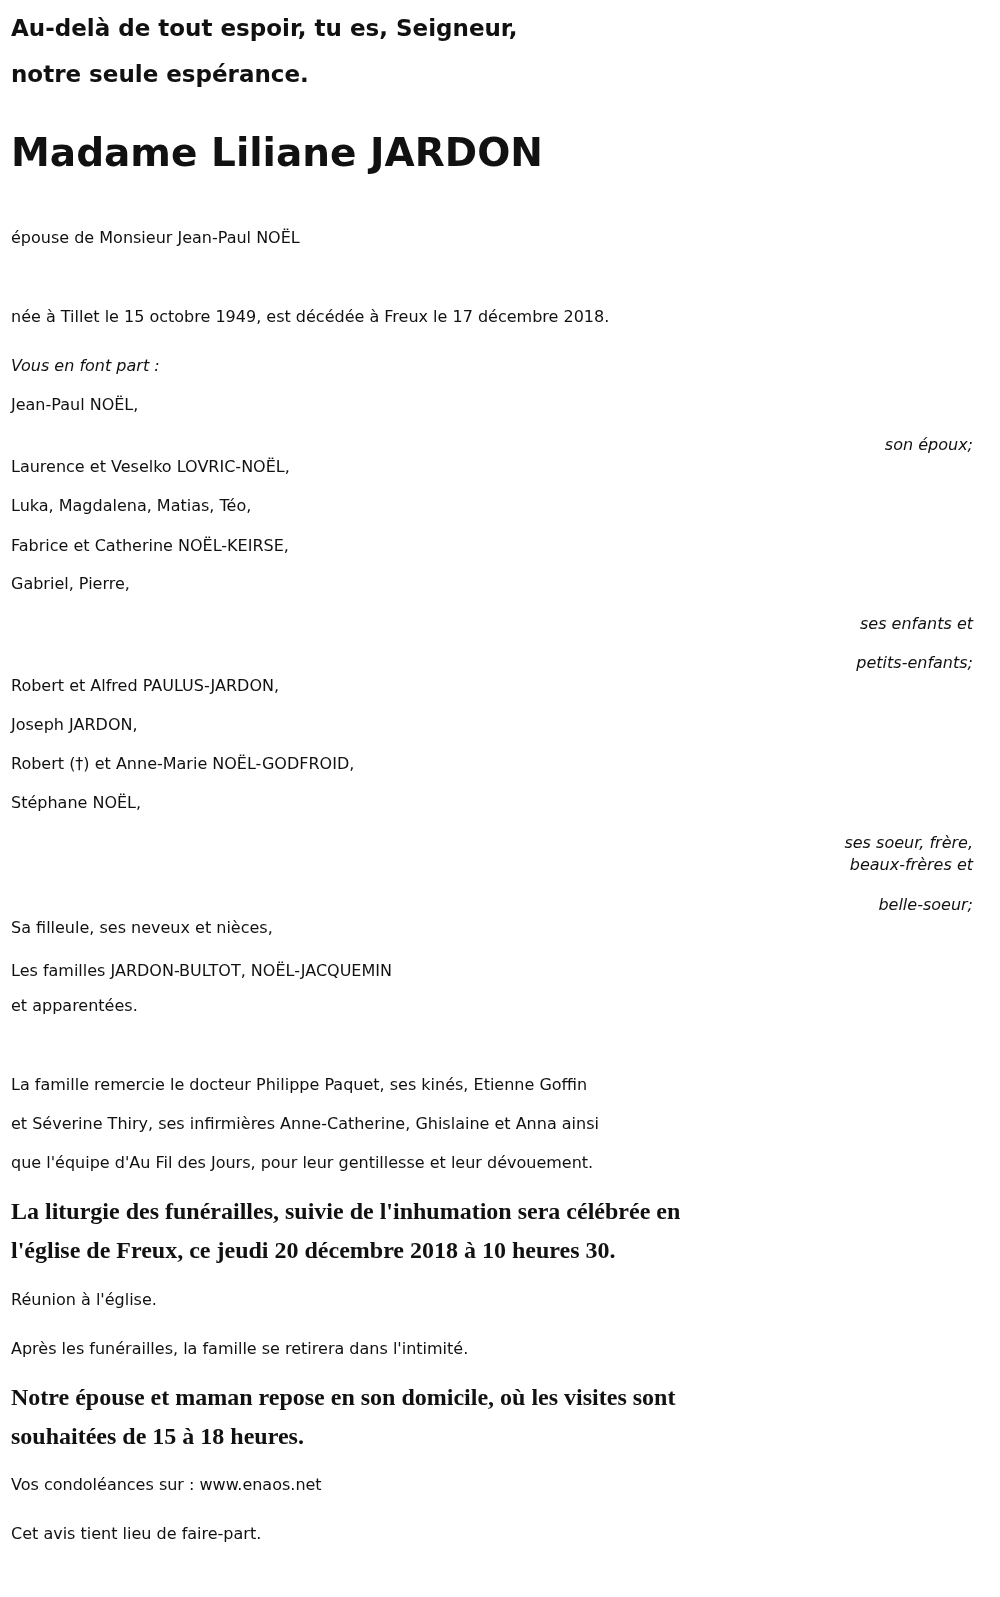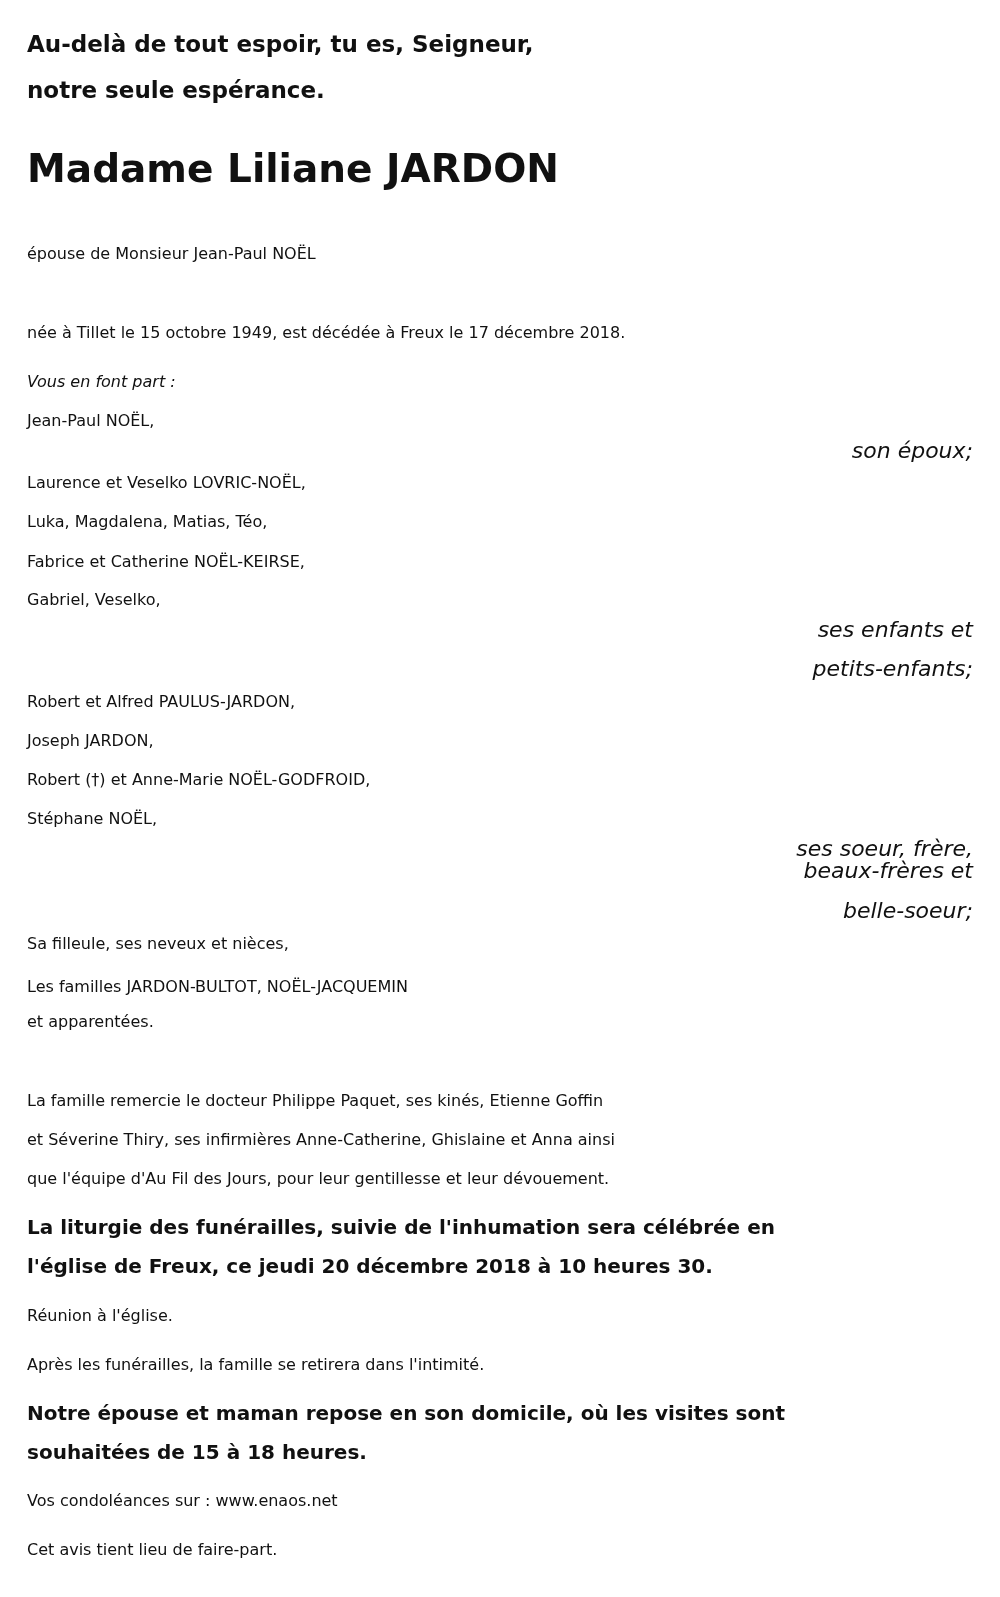--- a/index.html
+++ b/index.html
@@ -18,48 +18,49 @@
     .page {
       position: absolute;
       left: 11px;
       top: 0;
       width: 962px;
     }
     .abs {
       position: absolute;
       left: 0;
       white-space: nowrap;
-      margin: 16px;
+      margin: 0;
     }
     .verse {
       font-weight: bold;
       font-size: 23px;
       line-height: 48px;
     }
     .name {
       font-weight: bold;
       font-size: 39px;
       line-height: 50px;
     }
     .txt {
       font-size: 16px;
       line-height: 39px;
     }
     .bold {
       font-weight: bold;
-      font-size: 20px;
+      font-size: 24px;
       line-height: 39px;
+      font-family: Liberation Serif, serif;
     }
     .cap {
       position: absolute;
       right: 0;
       left: auto;
       text-align: right;
       font-style: italic;
-      font-size: 22px;
+      font-size: 16px;
       line-height: 39px;
       white-space: nowrap;
     }
     .cap.tight {
       line-height: 22px;
     }
   </style>
 </head>
 <body>
 
@@ -74,21 +75,21 @@
   <p class="abs txt" style="top:297px;">née à Tillet le 15 octobre 1949, est décédée à Freux le 17 décembre 2018.</p>
 
   <p class="abs txt" style="top:346px;font-style:italic;">Vous en font part :</p>
 
   <p class="abs txt" style="top:385px;">Jean-Paul NOËL,</p>
   <p class="cap" style="top:409px;">son époux;</p>
 
   <p class="abs txt" style="top:447px;">Laurence et Veselko LOVRIC-NOËL,</p>
   <p class="abs txt" style="top:486px;">Luka, Magdalena, Matias, Téo,</p>
   <p class="abs txt" style="top:526px;">Fabrice et Catherine NOËL-KEIRSE,</p>
-  <p class="abs txt" style="top:564px;">Gabriel, Veselko,</p>
+  <p class="abs txt" style="top:564px;">Gabriel, Pierre,</p>
   <p class="cap" style="top:588px;">ses enfants et</p>
   <p class="cap" style="top:627px;">petits-enfants;</p>
 
   <p class="abs txt" style="top:666px;">Robert et Alfred PAULUS-JARDON,</p>
   <p class="abs txt" style="top:705px;">Joseph JARDON,</p>
   <p class="abs txt" style="top:744px;">Robert (†) et Anne-Marie NOËL-GODFROID,</p>
   <p class="abs txt" style="top:783px;">Stéphane NOËL,</p>
   <p class="cap tight" style="top:816px;">ses soeur, frère,</p>
   <p class="cap tight" style="top:838px;">beaux-frères et</p>
   <p class="cap" style="top:869px;">belle-soeur;</p>

